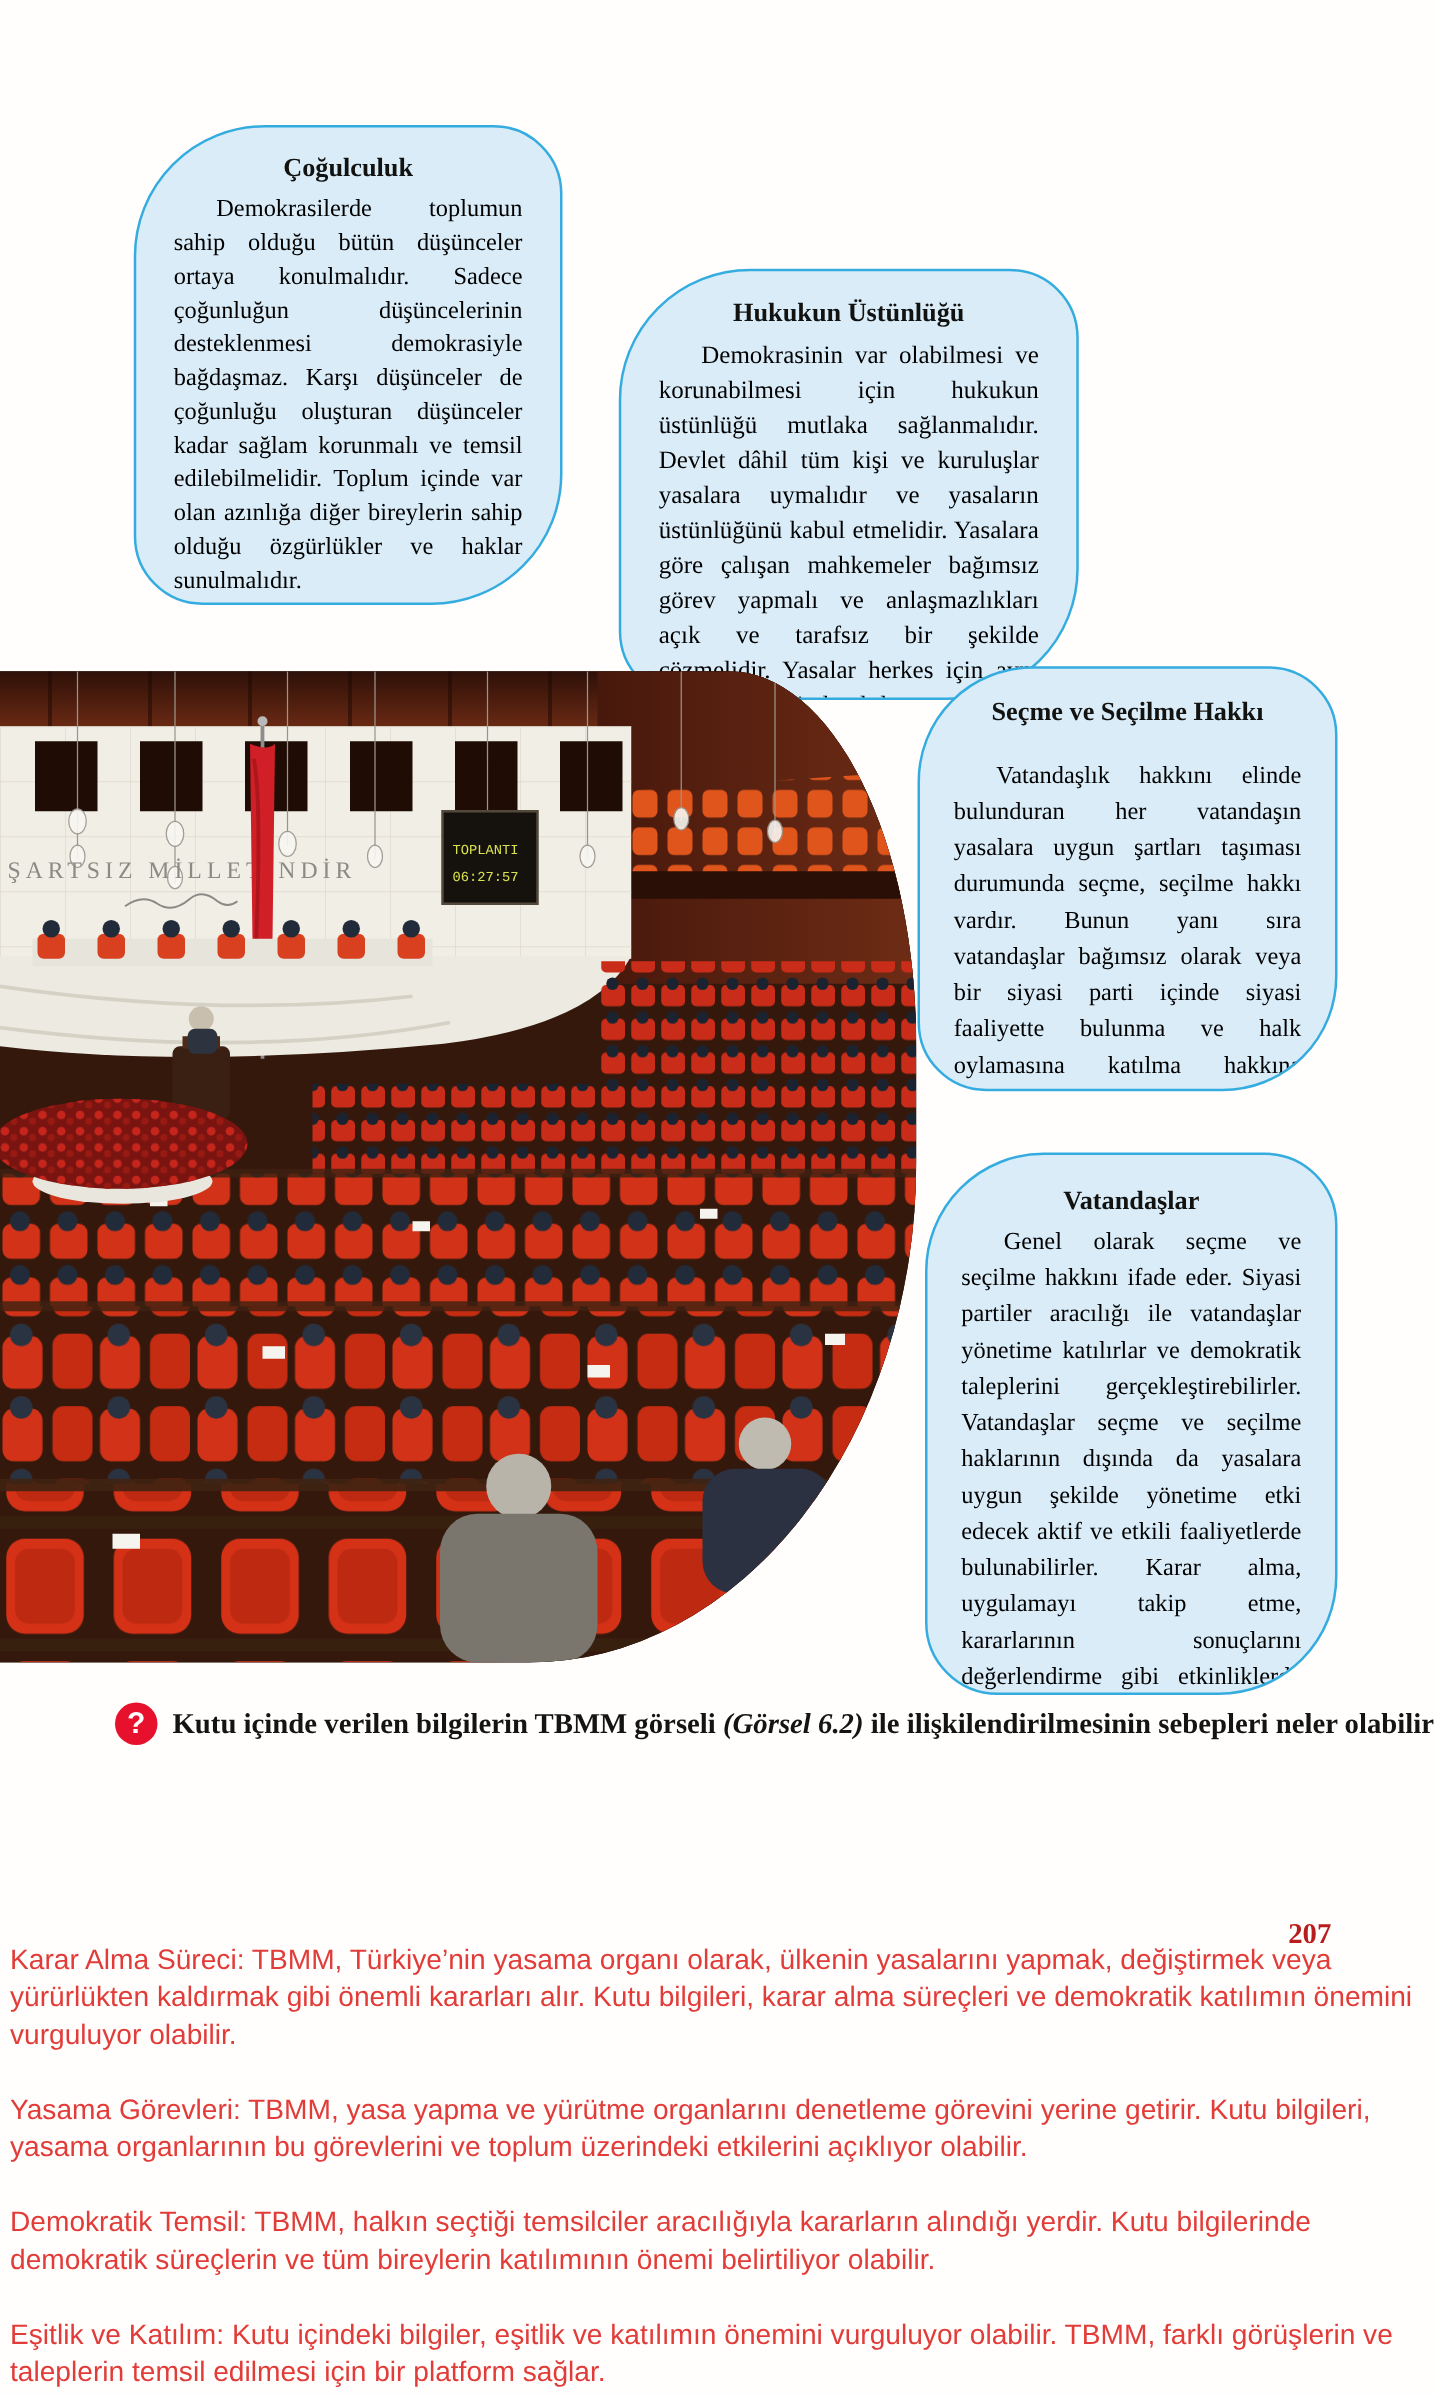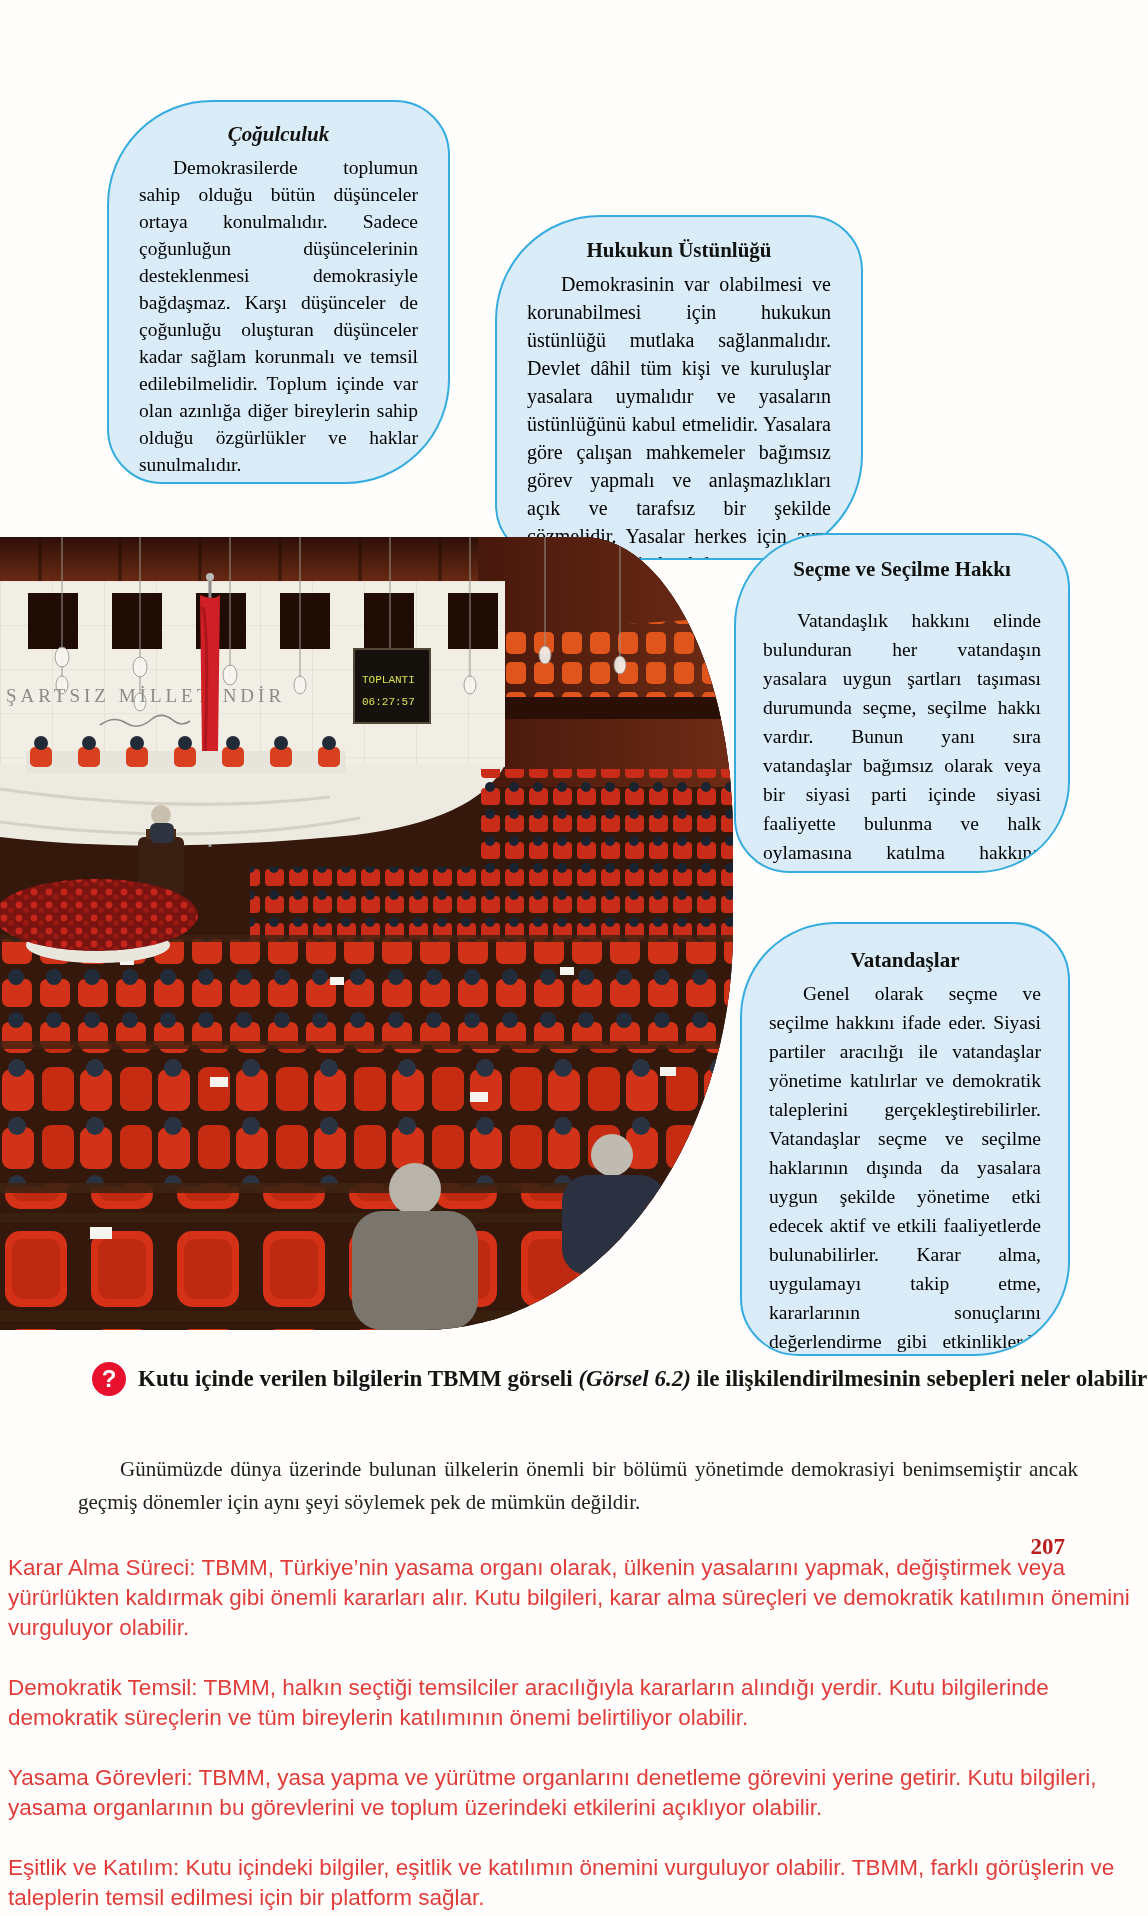--- a/index.html
+++ b/index.html
@@ -6,21 +6,21 @@
   #page{position:relative;width:1148px;height:1916px;background:#fffefd;overflow:hidden;
         font-family:"Liberation Serif",serif;color:#1d1c1a;}
 
   
   .bubble{position:absolute;background:#d9ecf8;border:2px solid #35acdf;
           box-sizing:border-box;text-align:justify;overflow:hidden;}
   .bubble .b-title{text-align:center;font-weight:bold;color:#121210;}
   .bubble .b-body{text-indent:34px;color:#000000;}
   #bubble-cogulculuk{left:107px;top:100px;width:343px;height:384px;
       border-radius:105px 55px 105px 55px;padding:20px 30px 14px 30px;}
-  #bubble-cogulculuk .b-title{font-size:21px;margin-bottom:7px;font-style:italic;}
+  #bubble-cogulculuk .b-title{font-size:21px;margin-bottom:7px;}
   #bubble-cogulculuk .b-body{font-size:19.5px;line-height:27px;}
   #bubble-hukuk{left:495px;top:167px;width:368px;height:345px;
       border-radius:105px 55px 105px 55px;padding:21px 30px 14px 30px;margin-top:48px;}
   #bubble-hukuk .b-title{font-size:21px;margin-bottom:7px;}
   #bubble-hukuk .b-body{font-size:20px;line-height:28px;}
   #bubble-secme{left:734px;top:533px;width:336px;height:340px;
       border-radius:92px 55px 92px 55px;padding:22px 27px 12px 27px;}
   #bubble-secme .b-title{font-size:21px;margin-bottom:24px;}
   #bubble-secme .b-body{font-size:19.5px;line-height:29px;word-spacing:1.5px;}
   #bubble-katilim{left:740px;top:922px;width:330px;height:434px;
@@ -255,24 +255,23 @@
     <div class="b-body">Genel olarak seçme ve seçilme hakkını ifade eder. Siyasi partiler aracılığı ile vatandaşlar yönetime katılırlar ve demokratik taleplerini gerçekleştirebilirler. Vatandaşlar seçme ve seçilme haklarının dışında da yasalara uygun şekilde yönetime etki edecek aktif ve etkili faaliyetlerde bulunabilirler. Karar alma, uygulamayı takip etme, kararlarının sonuçlarını değerlendirme gibi etkinliklerde bulunarak katılımcılık gösterebilirler.</div>
   </div>
 
   <div id="question-row">
     <div id="question-icon">
       <span>?</span>
     </div>
     <div id="question-text"><span>Kutu içinde verilen bilgilerin TBMM görseli </span><span class="q-italic">(Görsel 6.2)</span><span> ile ilişkilendirilmesinin sebepleri neler olabilir?</span></div>
   </div>
 
-  <p id="intro-paragraph">Günümüzde dünya üzerinde bulunan ülkelerin önemli bir bölümü yönetimde demokrasiyi benimsemiştir ancak geçmiş dönemler için aynı şeyi söylemek pek de mümkün değildir.</p>
 
   <div id="page-number">207</div>
 
   <div id="annotations">
     <p>Karar Alma Süreci: TBMM, Türkiye’nin yasama organı olarak, ülkenin yasalarını yapmak, değiştirmek veya yürürlükten kaldırmak gibi önemli kararları alır. Kutu bilgileri, karar alma süreçleri ve demokratik katılımın önemini vurguluyor olabilir.</p>
+    <p>Yasama Görevleri: TBMM, yasa yapma ve yürütme organlarını denetleme görevini yerine getirir. Kutu bilgileri, yasama organlarının bu görevlerini ve toplum üzerindeki etkilerini açıklıyor olabilir.</p>
     <p>Demokratik Temsil: TBMM, halkın seçtiği temsilciler aracılığıyla kararların alındığı yerdir. Kutu bilgilerinde demokratik süreçlerin ve tüm bireylerin katılımının önemi belirtiliyor olabilir.</p>
-    <p>Yasama Görevleri: TBMM, yasa yapma ve yürütme organlarını denetleme görevini yerine getirir. Kutu bilgileri, yasama organlarının bu görevlerini ve toplum üzerindeki etkilerini açıklıyor olabilir.</p>
     <p>Eşitlik ve Katılım: Kutu içindeki bilgiler, eşitlik ve katılımın önemini vurguluyor olabilir. TBMM, farklı görüşlerin ve taleplerin temsil edilmesi için bir platform sağlar.</p>
   </div>
 
 </div>
 
 </body></html>

